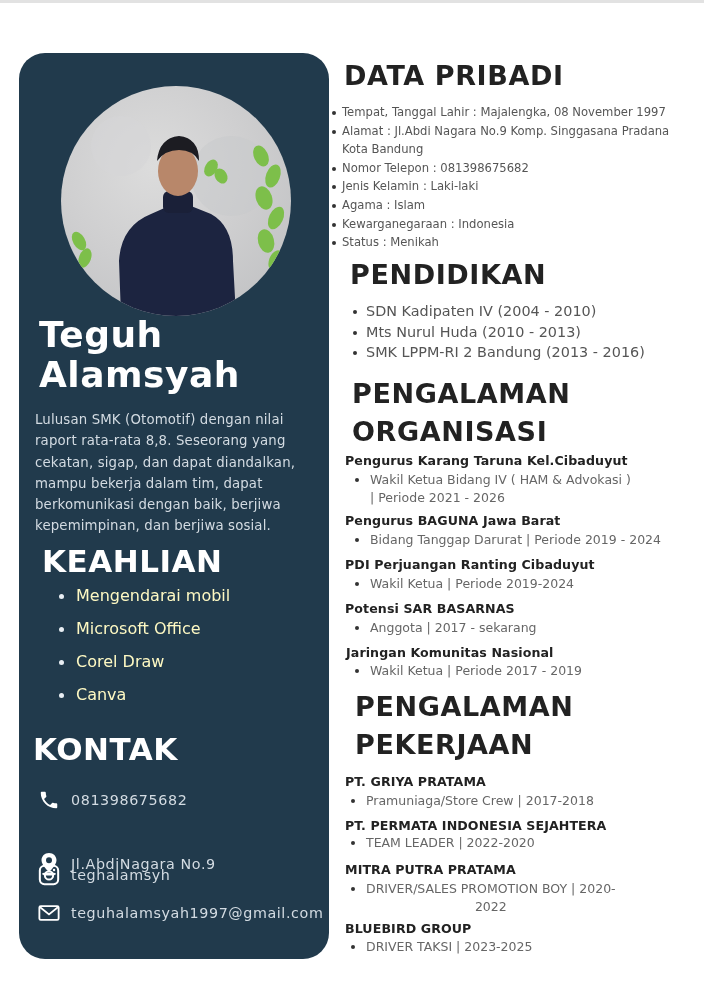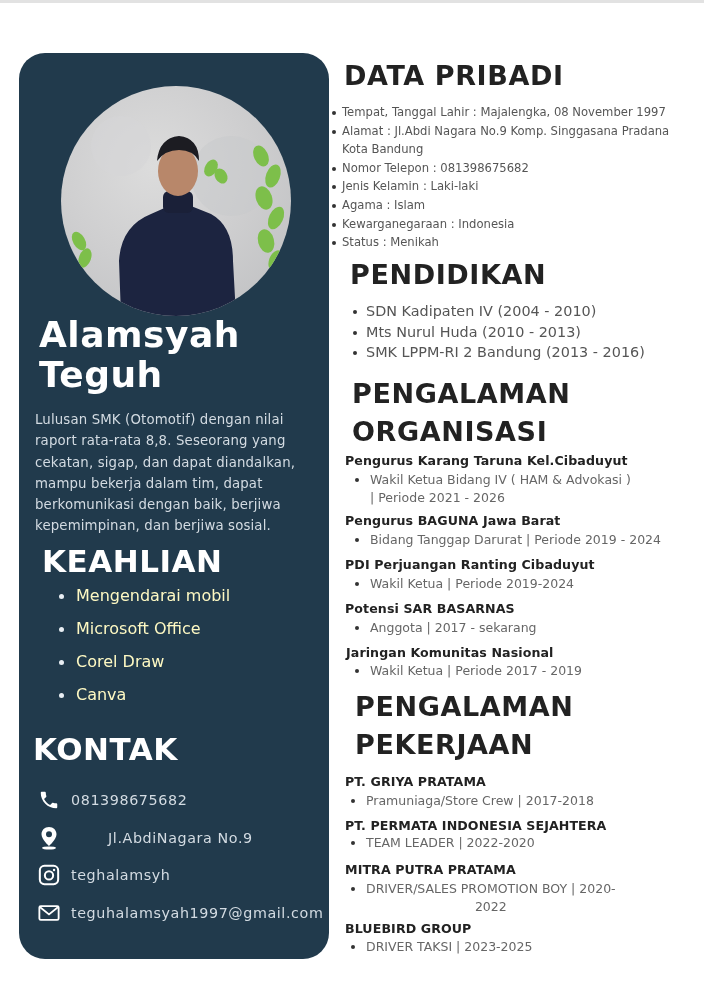--- a/index.html
+++ b/index.html
@@ -95,22 +95,22 @@
 
       <rect x="102" y="105" width="30" height="22" rx="6" fill="#1a2038"></rect>
 
       <ellipse cx="117" cy="85" rx="20" ry="25" fill="#b8876a"></ellipse>
 
       <path d="M96 75 Q98 52 118 50 Q138 52 138 75 Q132 64 118 64 Q104 64 96 75 Z" fill="#1c1c22"></path>
     </svg>
   </div>
 
   <div class="name">
+    <span>Teguh</span>
     <span>Alamsyah</span>
-    <span>Teguh</span>
   </div>
 
   <p class="summary">Lulusan SMK (Otomotif) dengan nilai raport rata-rata 8,8. Seseorang yang cekatan, sigap, dan dapat diandalkan, mampu bekerja dalam tim, dapat berkomunikasi dengan baik, berjiwa kepemimpinan, dan berjiwa sosial.</p>
 
   <div class="skills-title">KEAHLIAN</div>
   <ul class="skills-list">
     <li>Mengendarai mobil</li>
     <li>Microsoft Office</li>
     <li>Corel Draw</li>
     <li>Canva</li>
@@ -120,21 +120,21 @@
 
   <div class="contact-row" style="top:735px;">
     <span class="ic">
       <svg width="22" height="22" viewBox="0 0 24 24">
           <path fill="#ffffff" d="M6.6 10.8c1.4 2.8 3.8 5.1 6.6 6.6l2.2-2.2c.3-.3.7-.4 1-.2 1.1.4 2.3.6 3.6.6.6 0 1 .4 1 1V20c0 .6-.4 1-1 1C10.6 21 3 13.4 3 4c0-.6.4-1 1-1h3.5c.6 0 1 .4 1 1 0 1.3.2 2.5.6 3.6.1.3 0 .7-.2 1L6.6 10.8z"></path>
         </svg>
     </span>
     <span class="txt">081398675682</span>
   </div>
 
-  <div class="contact-row" style="top:773px;gap:37px;">
+  <div class="contact-row" style="top:799px;">
     <span class="ic">
       <svg width="20" height="24" viewBox="0 0 20 24">
           <path fill="#ffffff" d="M10 1C5.6 1 2.5 4.2 2.5 8.3 2.5 13.6 10 20 10 20s7.5-6.4 7.5-11.7C17.5 4.2 14.4 1 10 1zm0 10.2a3 3 0 110-6 3 3 0 010 6z"></path>
           <ellipse cx="10" cy="22" rx="7" ry="1.6" fill="#ffffff"></ellipse>
         </svg>
     </span>
     <span class="txt">Jl.AbdiNagara  No.9</span>
   </div>
 
   <div class="contact-row" style="top:810px;">

